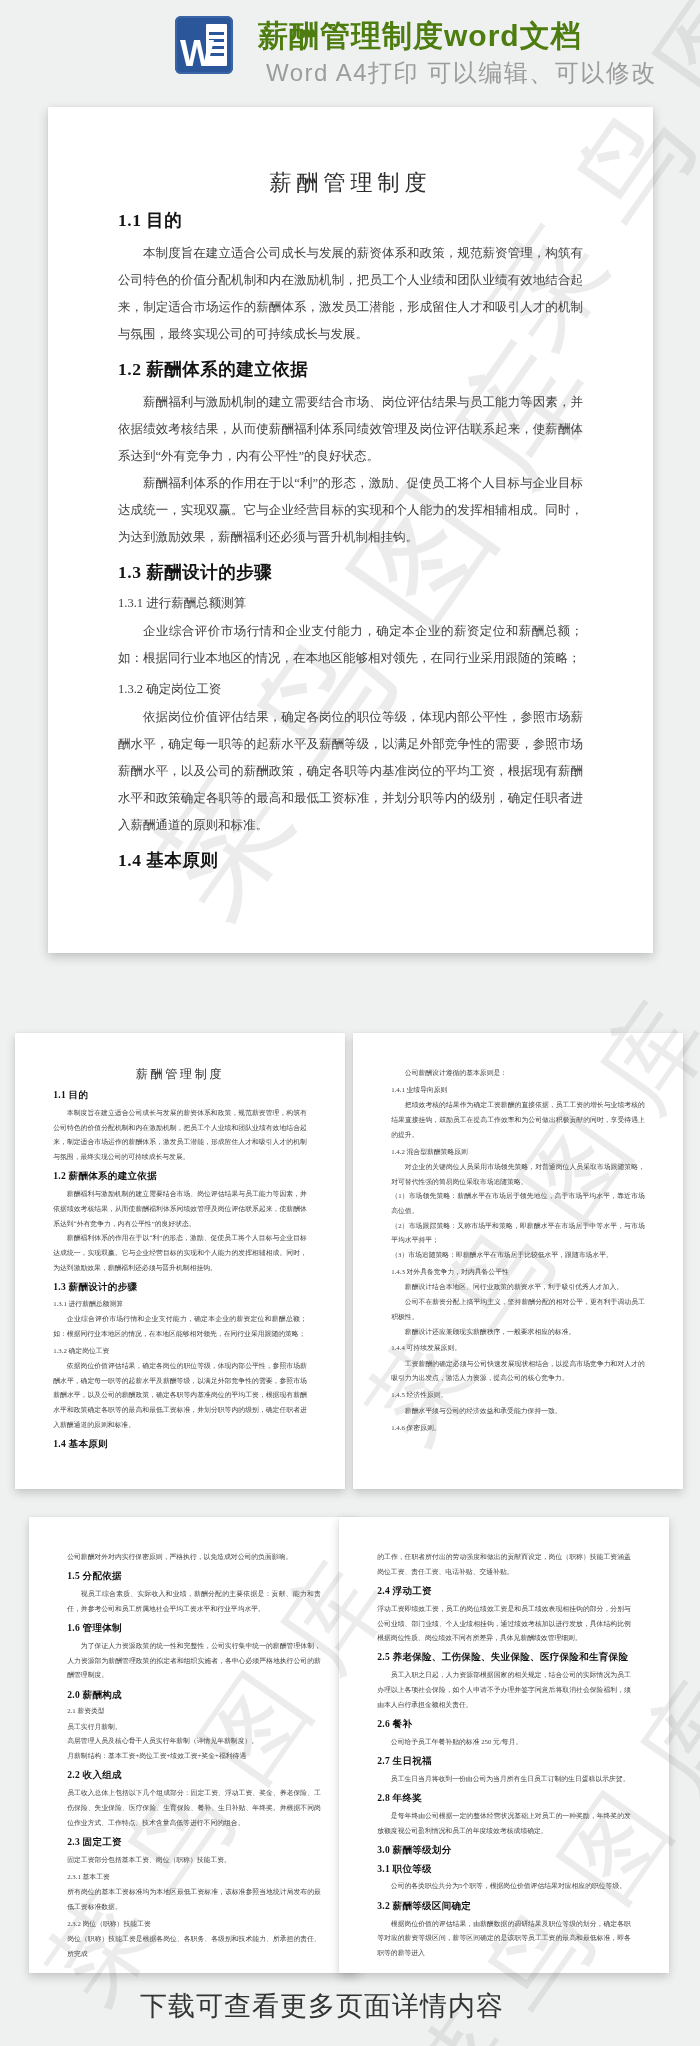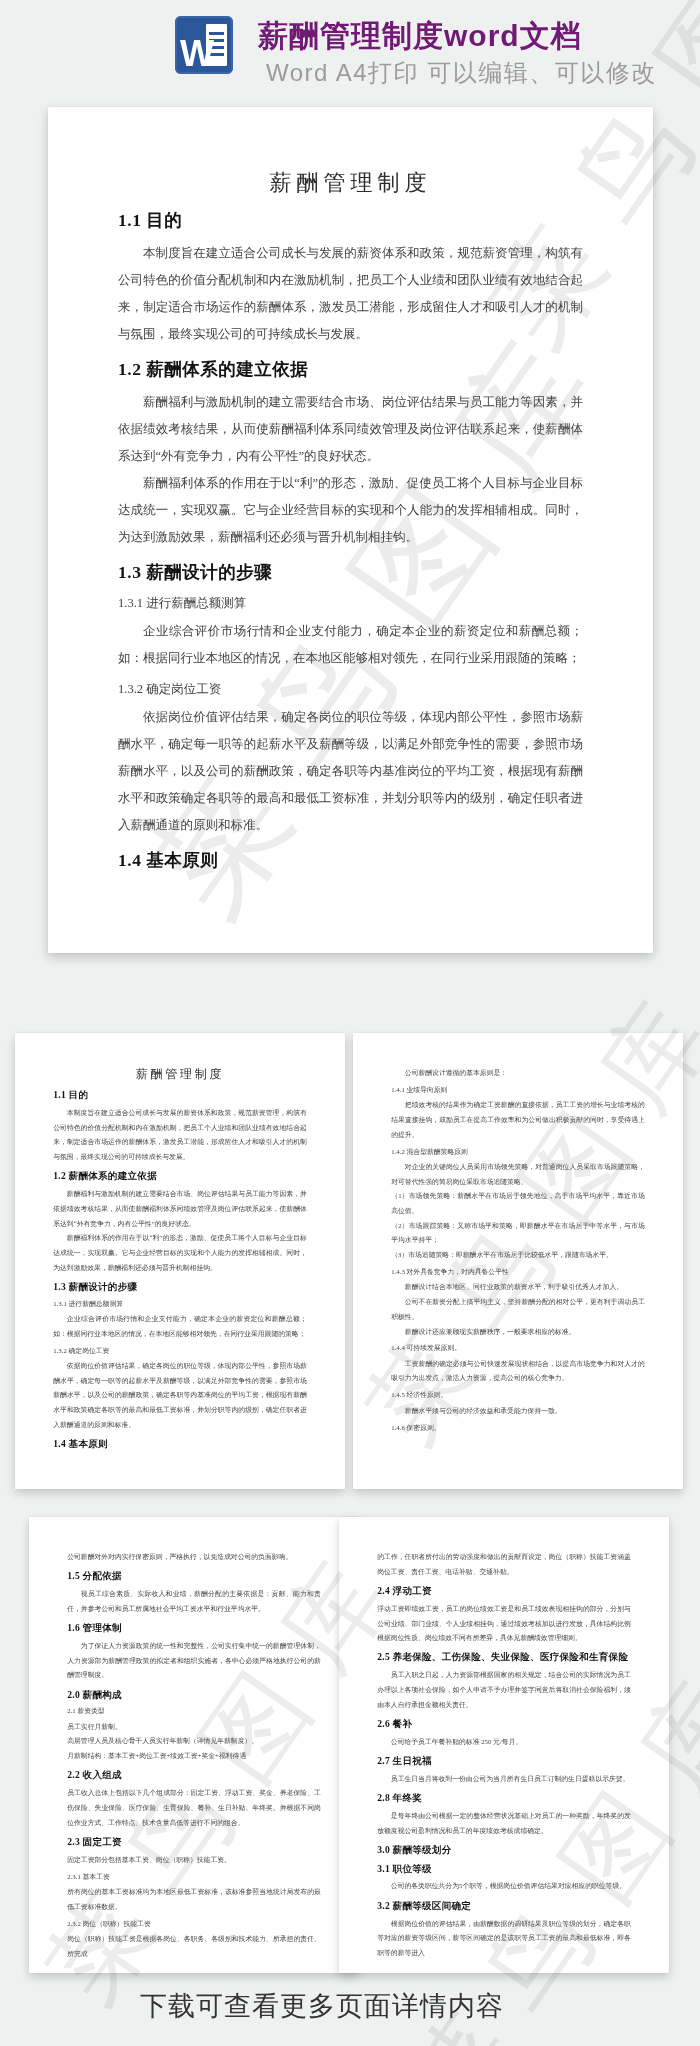--- a/index.html
+++ b/index.html
@@ -23,21 +23,21 @@
     background:#fff;border-radius:1px;padding-top:4px;box-sizing:border-box;
   }
   .wi-page i{display:block;height:3px;background:#2b579a;margin:4px 3px 0;}
   .wi-w{
     position:absolute;left:5px;bottom:2px;
     color:#fff;font-weight:bold;font-size:36px;line-height:1;
     font-family:"Liberation Sans","DejaVu Sans",sans-serif;
   }
   .header-title{
     position:absolute;left:258px;top:16px;
-    font-size:30px;font-weight:bold;color:#701a75;letter-spacing:1px;
+    font-size:30px;font-weight:bold;color:#4d7c0f;letter-spacing:1px;
     white-space:nowrap;
   }
   .header-sub{
     position:absolute;left:266px;top:57px;
     font-size:24px;color:#9c9c9c;letter-spacing:1.5px;white-space:nowrap;
   }
 
   
   .doc-page{
     width:605px;height:846px;background:#fff;

